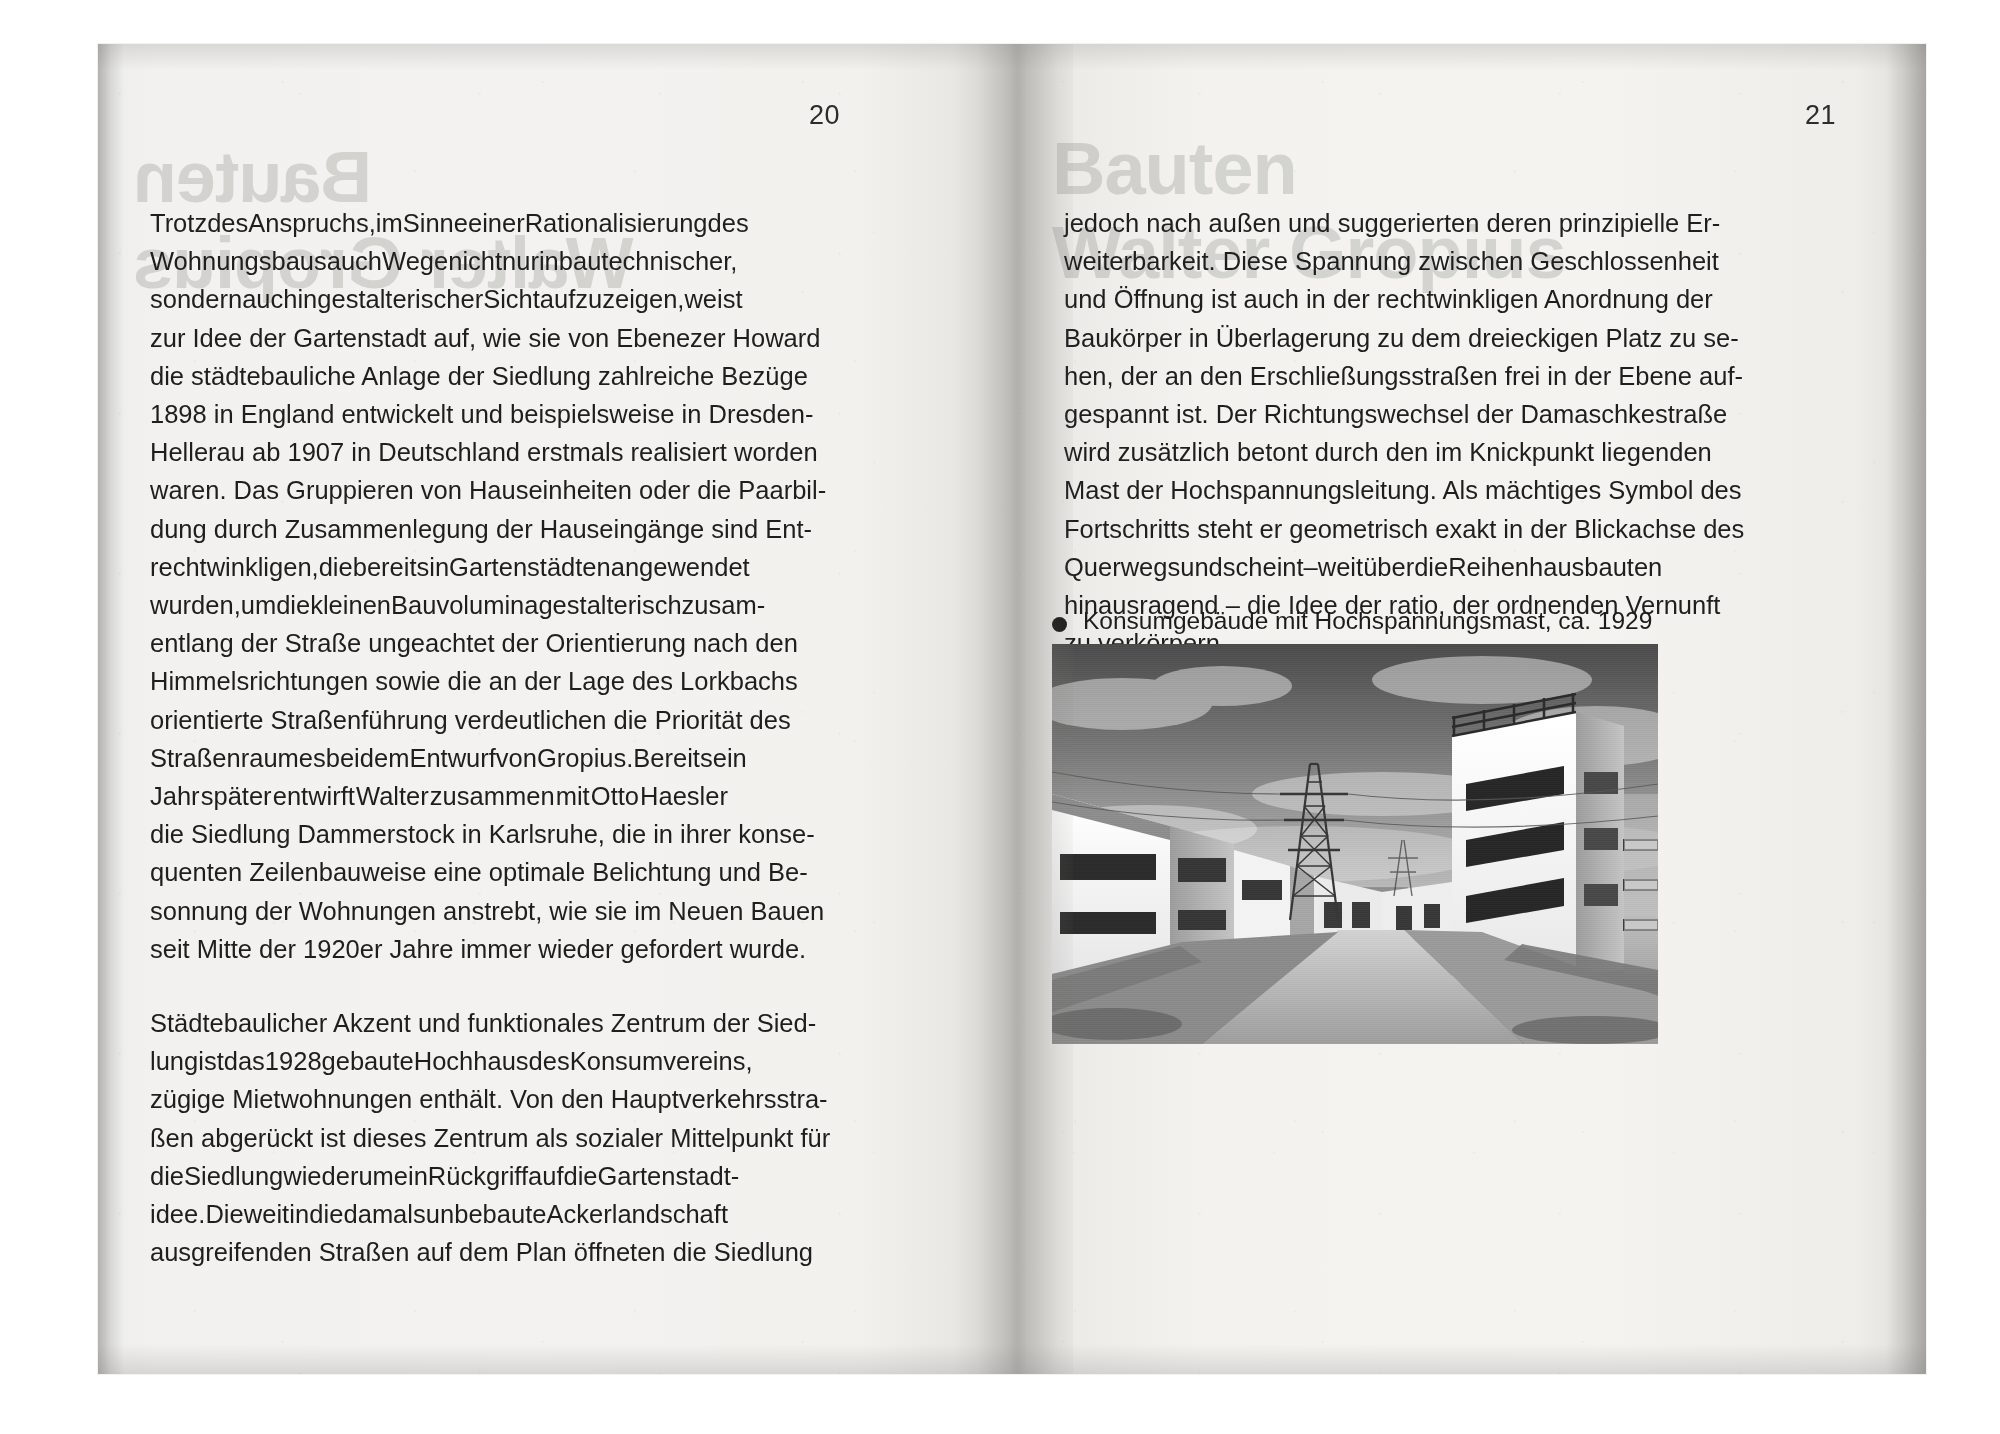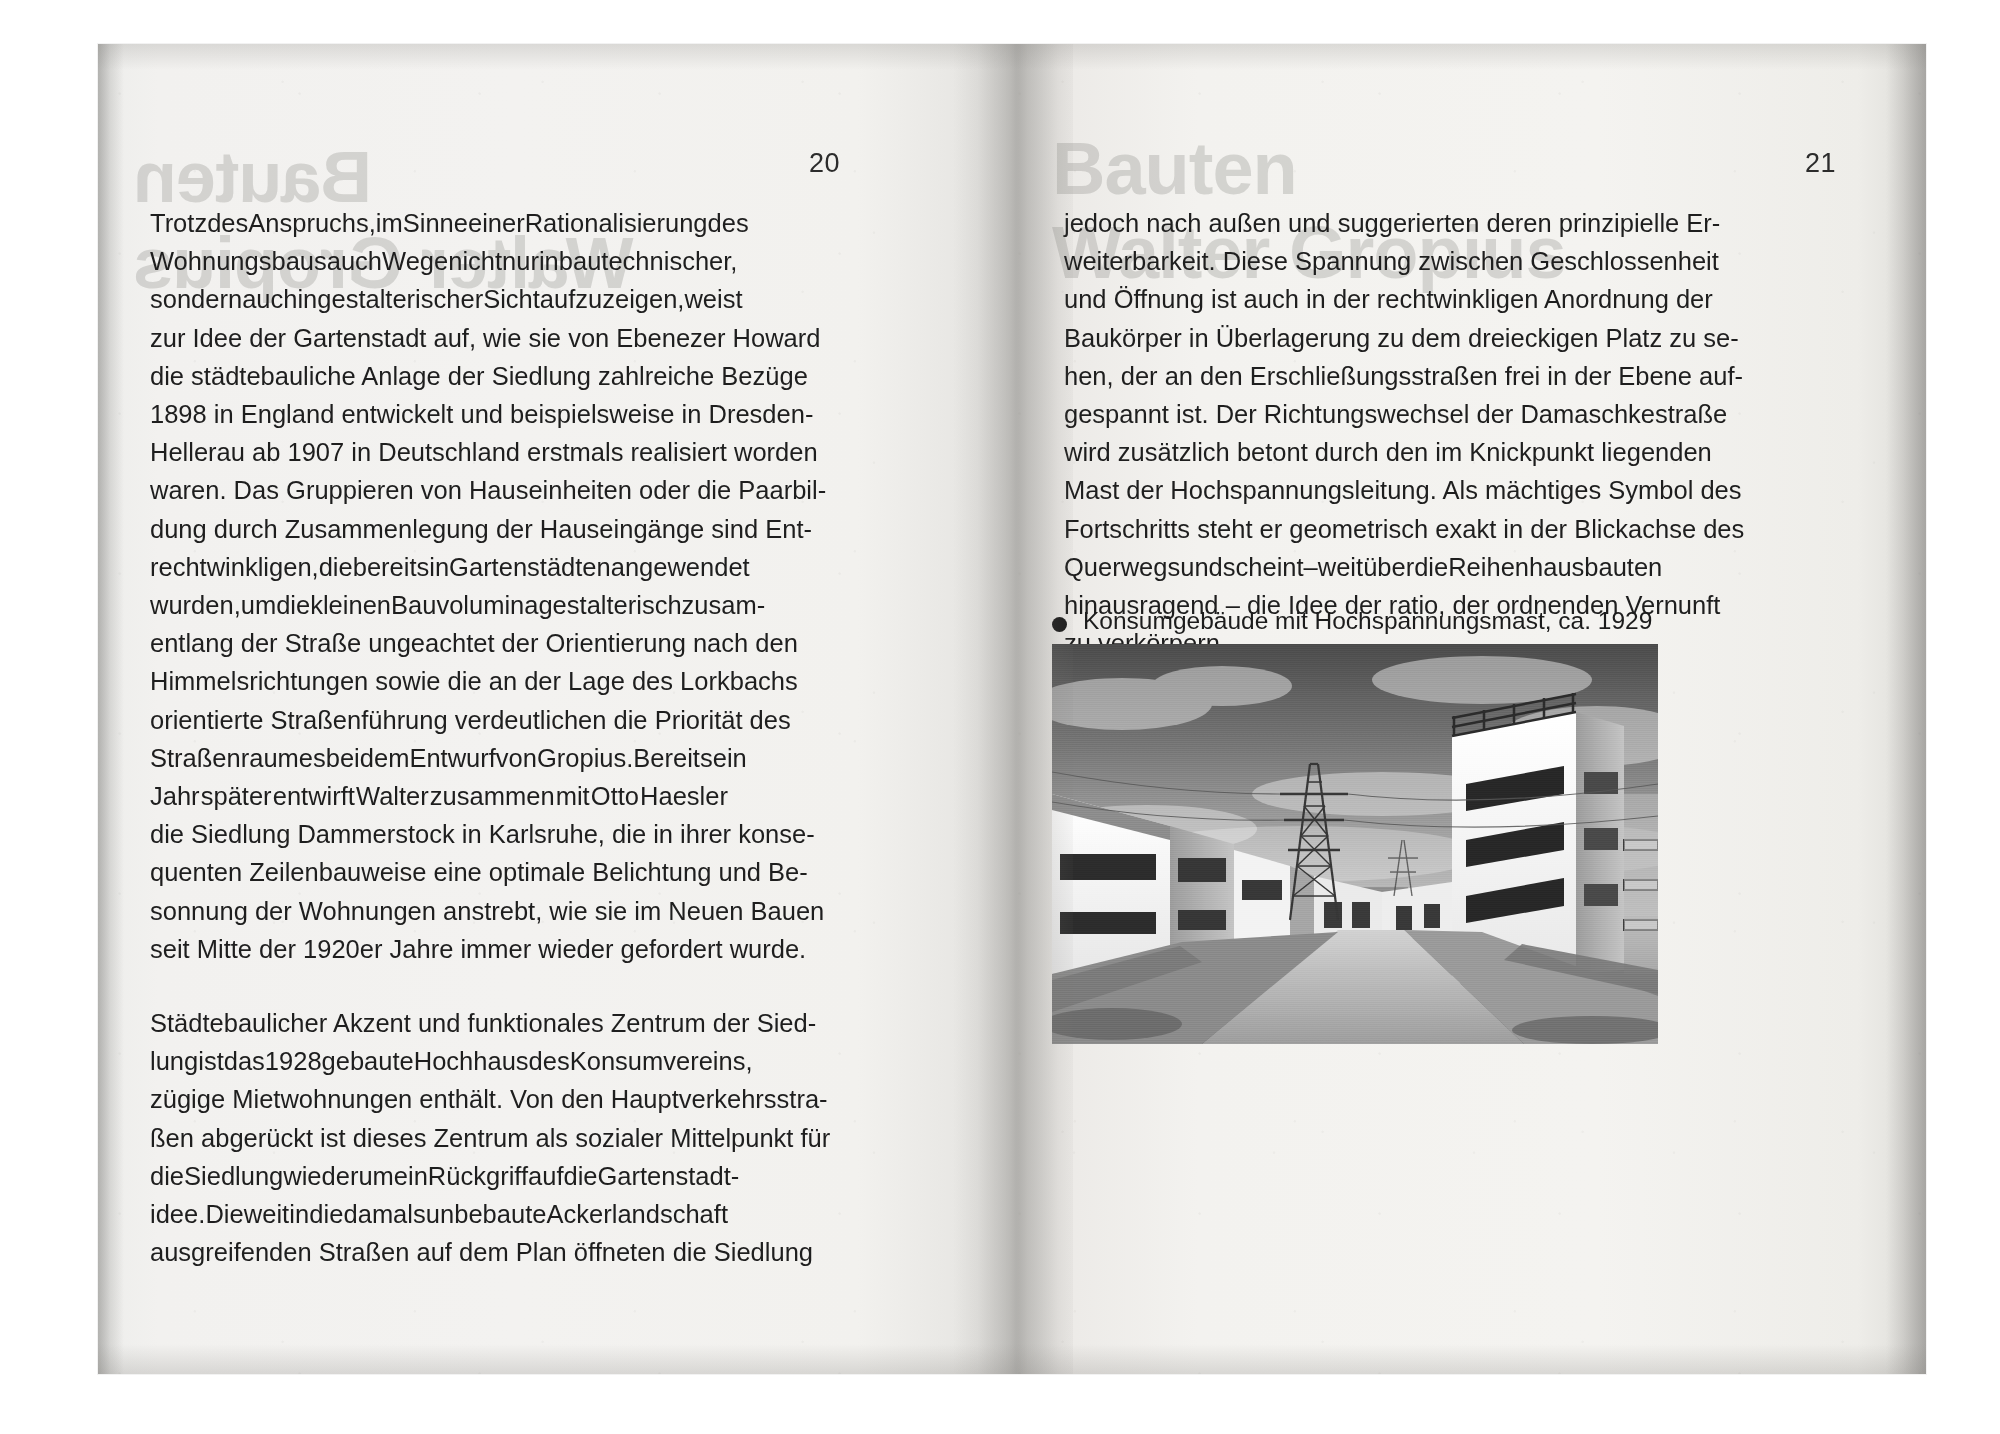--- a/index.html
+++ b/index.html
@@ -85,21 +85,20 @@
   }
   #page-left  { left: 0px;   width: 900px; }
   #page-right { left: 928px; width: 900px; }
 
   .folio {
     position: absolute;
     top: 56px;
     font-size: 27px;
     color: #2c2c2c;
     letter-spacing: 0.5px;
-    margin-top: 48px;
   }
   #folio-left  { right: 158px; }
   #folio-right { right: 90px;  }
 
   
   .ghost-title {
     position: absolute;
     font-weight: bold;
     color: rgba(110,108,104,0.23);
     letter-spacing: -1px;

